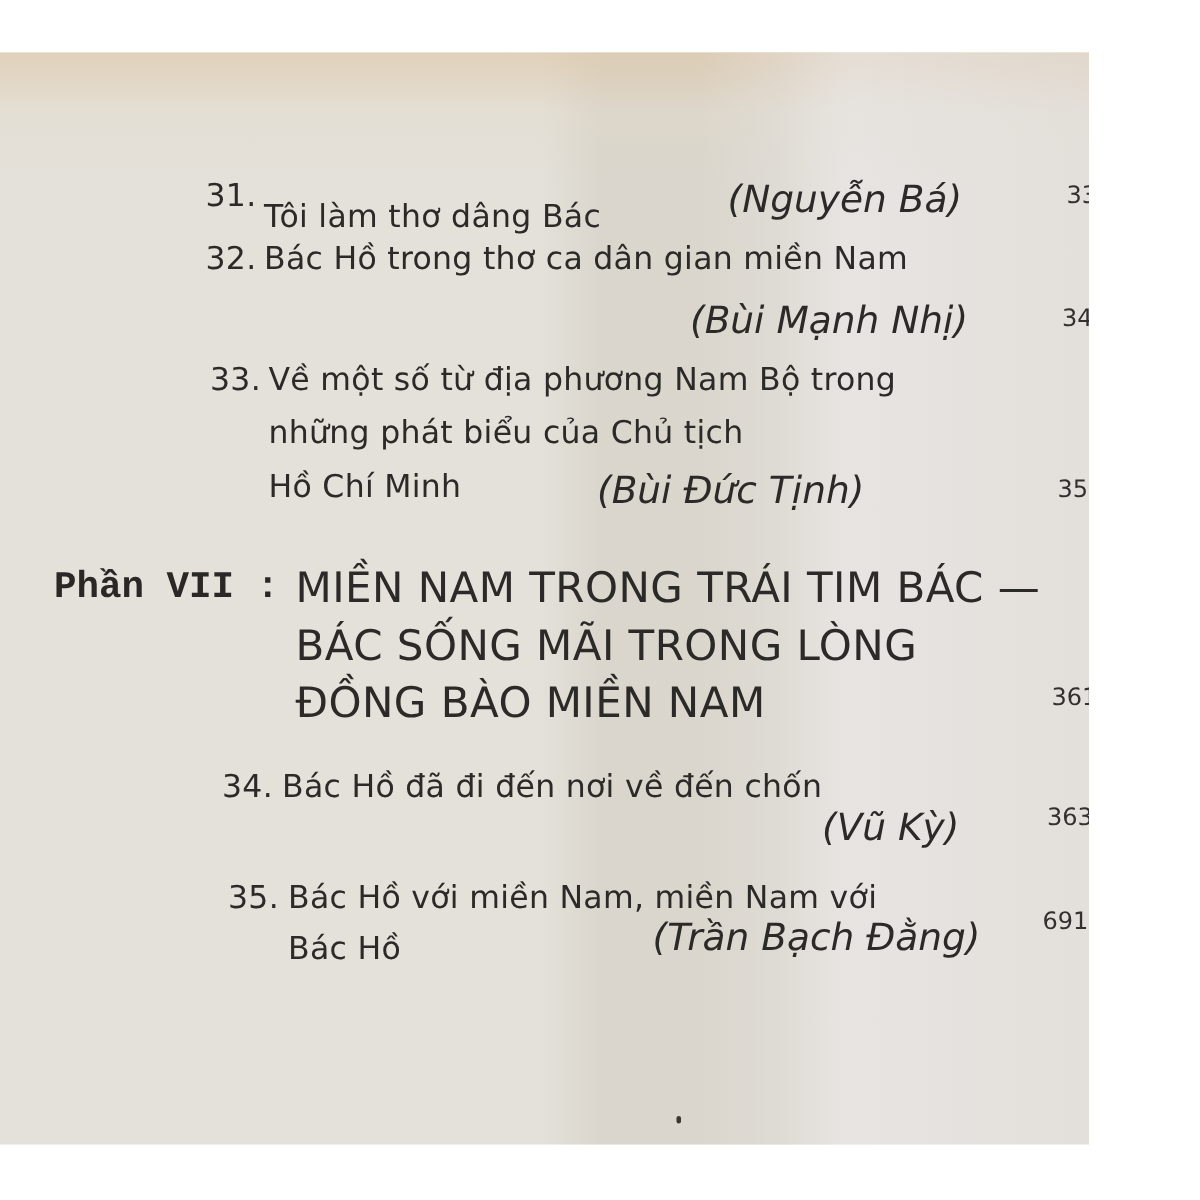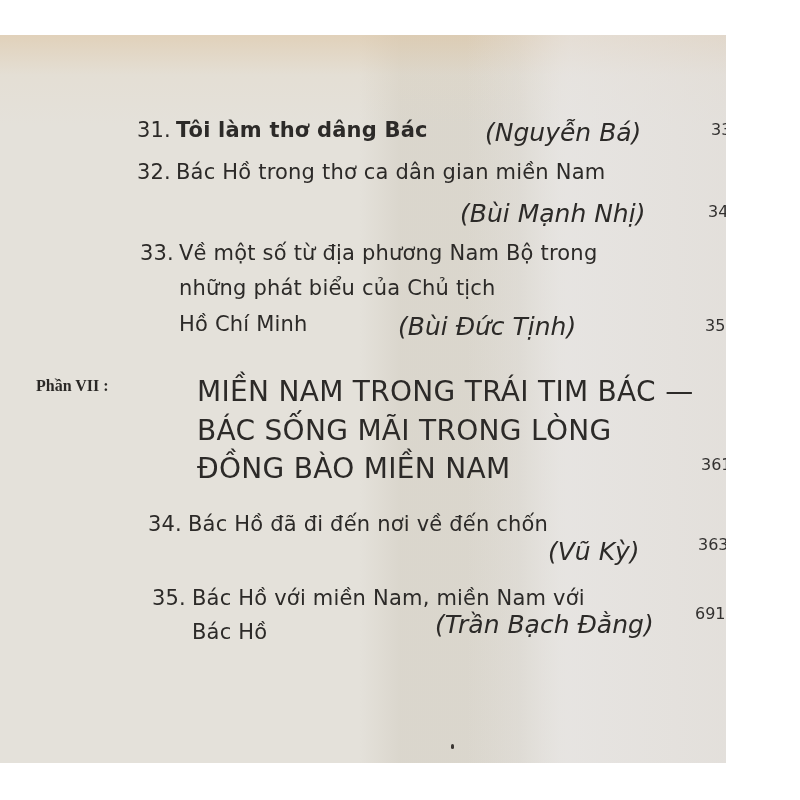--- a/index.html
+++ b/index.html
@@ -53,23 +53,23 @@
   .pagenum {
     position: absolute;
     font-family: "DejaVu Sans", sans-serif;
     font-size: 16px;
     color: #333130;
     white-space: nowrap;
     z-index: 2;
   }
   .section-label {
     position: absolute;
-    font-family: Liberation Serif, serif;
+    font-family: Liberation Mono, monospace;
     font-weight: bold;
-    font-size: 16px;
+    font-size: 25px;
     color: #2a2826;
     white-space: nowrap;
     z-index: 2;
   }
   .caps {
     position: absolute;
     font-family: "DejaVu Sans", sans-serif;
     font-size: 28px;
     color: #2c2a28;
     white-space: nowrap;
@@ -85,21 +85,21 @@
     z-index: 2;
   }
 </style>
 </head>
 <body>
 
 <div class="page">
 
   <div>
     <span class="line" style="left:137px; top:83px;">31.</span>
-    <span class="line" style="left:176px; top:83px;font-weight:bold;">Tôi làm thơ dâng Bác</span>
+    <span class="line" style="left:176px; top:97px;">Tôi làm thơ dâng Bác</span>
     <span class="author" style="left:485px; top:83px;">(Nguyễn Bá)</span>
     <span class="pagenum" style="left:711px; top:85px;">334</span>
   </div>
 
   <div>
     <span class="line" style="left:137px; top:125px;">32.</span>
     <span class="line" style="left:176px; top:125px;">Bác Hồ trong thơ ca dân gian miền Nam</span>
     <span class="author" style="left:460px; top:164px;">(Bùi Mạnh Nhị)</span>
     <span class="pagenum" style="left:708px; top:167px;">340</span>
   </div>

